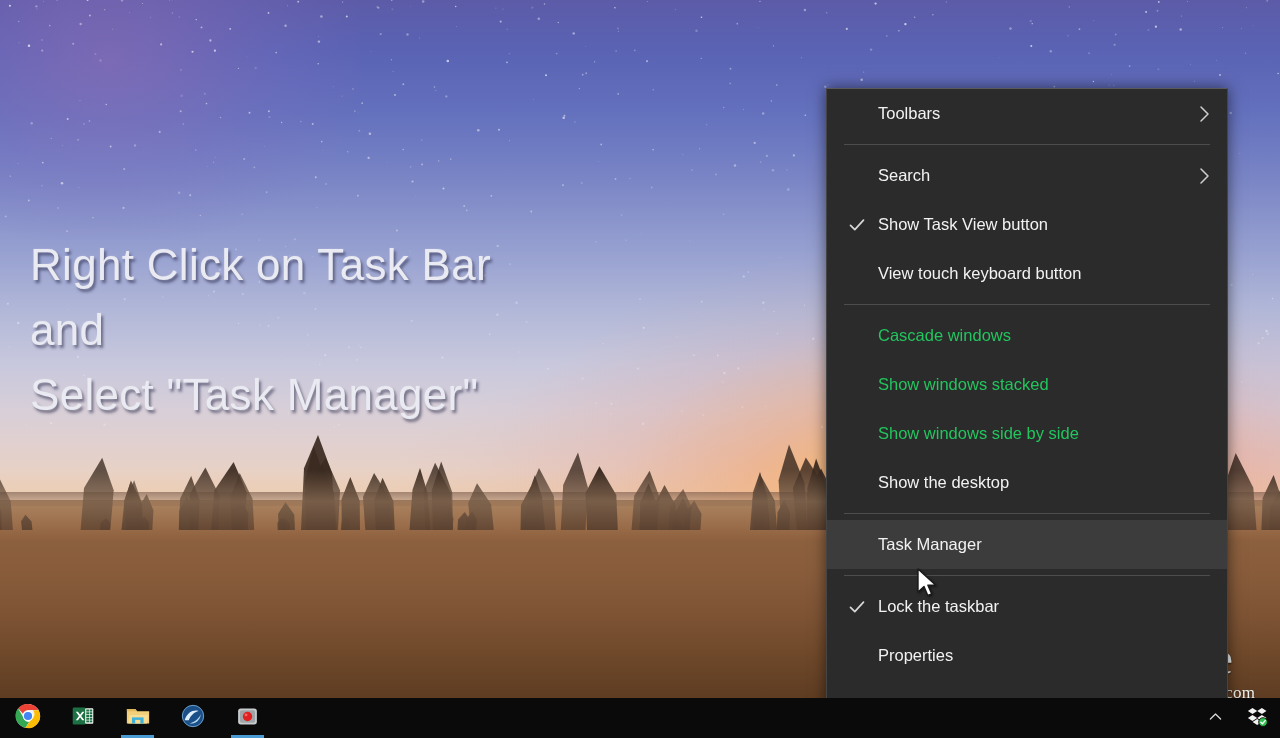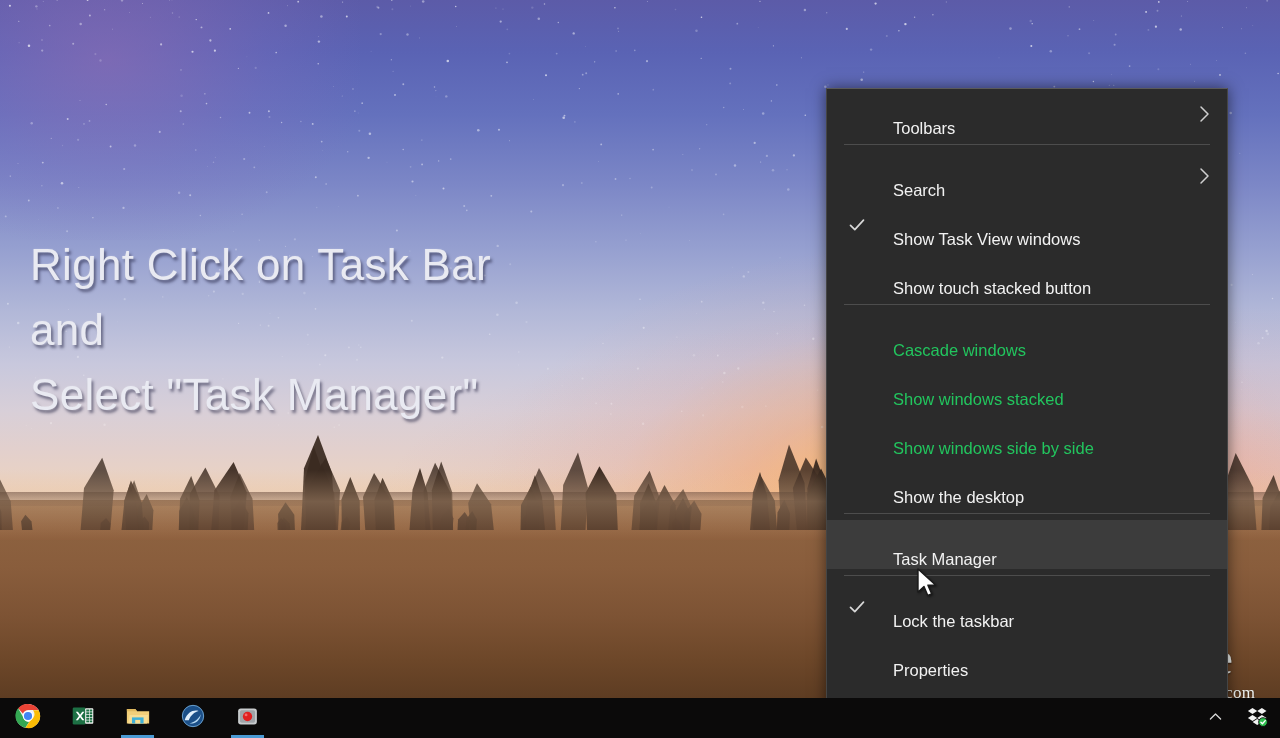--- a/index.html
+++ b/index.html
@@ -162,24 +162,24 @@
     border: 1px solid #454545;
     border-top-color: #5a5a5a;
     box-shadow: 0 0 14px rgba(0,0,0,0.55);
     font-family: "Liberation Sans", sans-serif;
     overflow: hidden;
   }
   .menu-item {
     position: relative;
     height: 49px;
     display: flex;
-    align-items: flex-end;
+    align-items: center;
     color: #f2f2f2;
     font-size: 16.5px;
-    padding-left: 66px;
+    padding-left: 51px;
     box-sizing: border-box;
     white-space: nowrap;
   }
   .menu-item.disabled { color: #22c55e; }
   .menu-item.highlighted { background: #3c3c3c; }
   .menu-item .check {
     position: absolute;
     left: 21px;
     top: 50%;
     transform: translateY(-50%);
@@ -920,24 +920,24 @@
       <div class="menu-item">
         <span>Search</span>
         <svg class="chev" viewBox="0 0 13 20">
           <path d="M3 3 L10 10 L3 17" fill="none" stroke="currentColor" stroke-width="1.5" stroke-linecap="round" stroke-linejoin="round"></path>
         </svg>
       </div>
       <div class="menu-item">
         <svg class="check" viewBox="0 0 18 18">
           <path d="M2.5 9.3 L6.8 13.6 L15.5 4.2" fill="none" stroke="currentColor" stroke-width="1.7" stroke-linecap="round" stroke-linejoin="round"></path>
         </svg>
-        <span>Show Task View windows</span>
+        <span>Show Task View button</span>
       </div>
       <div class="menu-item">
-        <span>Show touch stacked button</span>
+        <span>View touch keyboard button</span>
       </div>
       <div class="menu-sep"></div>
       <div class="menu-item disabled">
         <span>Cascade windows</span>
       </div>
       <div class="menu-item disabled">
         <span>Show windows stacked</span>
       </div>
       <div class="menu-item disabled">
         <span>Show windows side by side</span>

